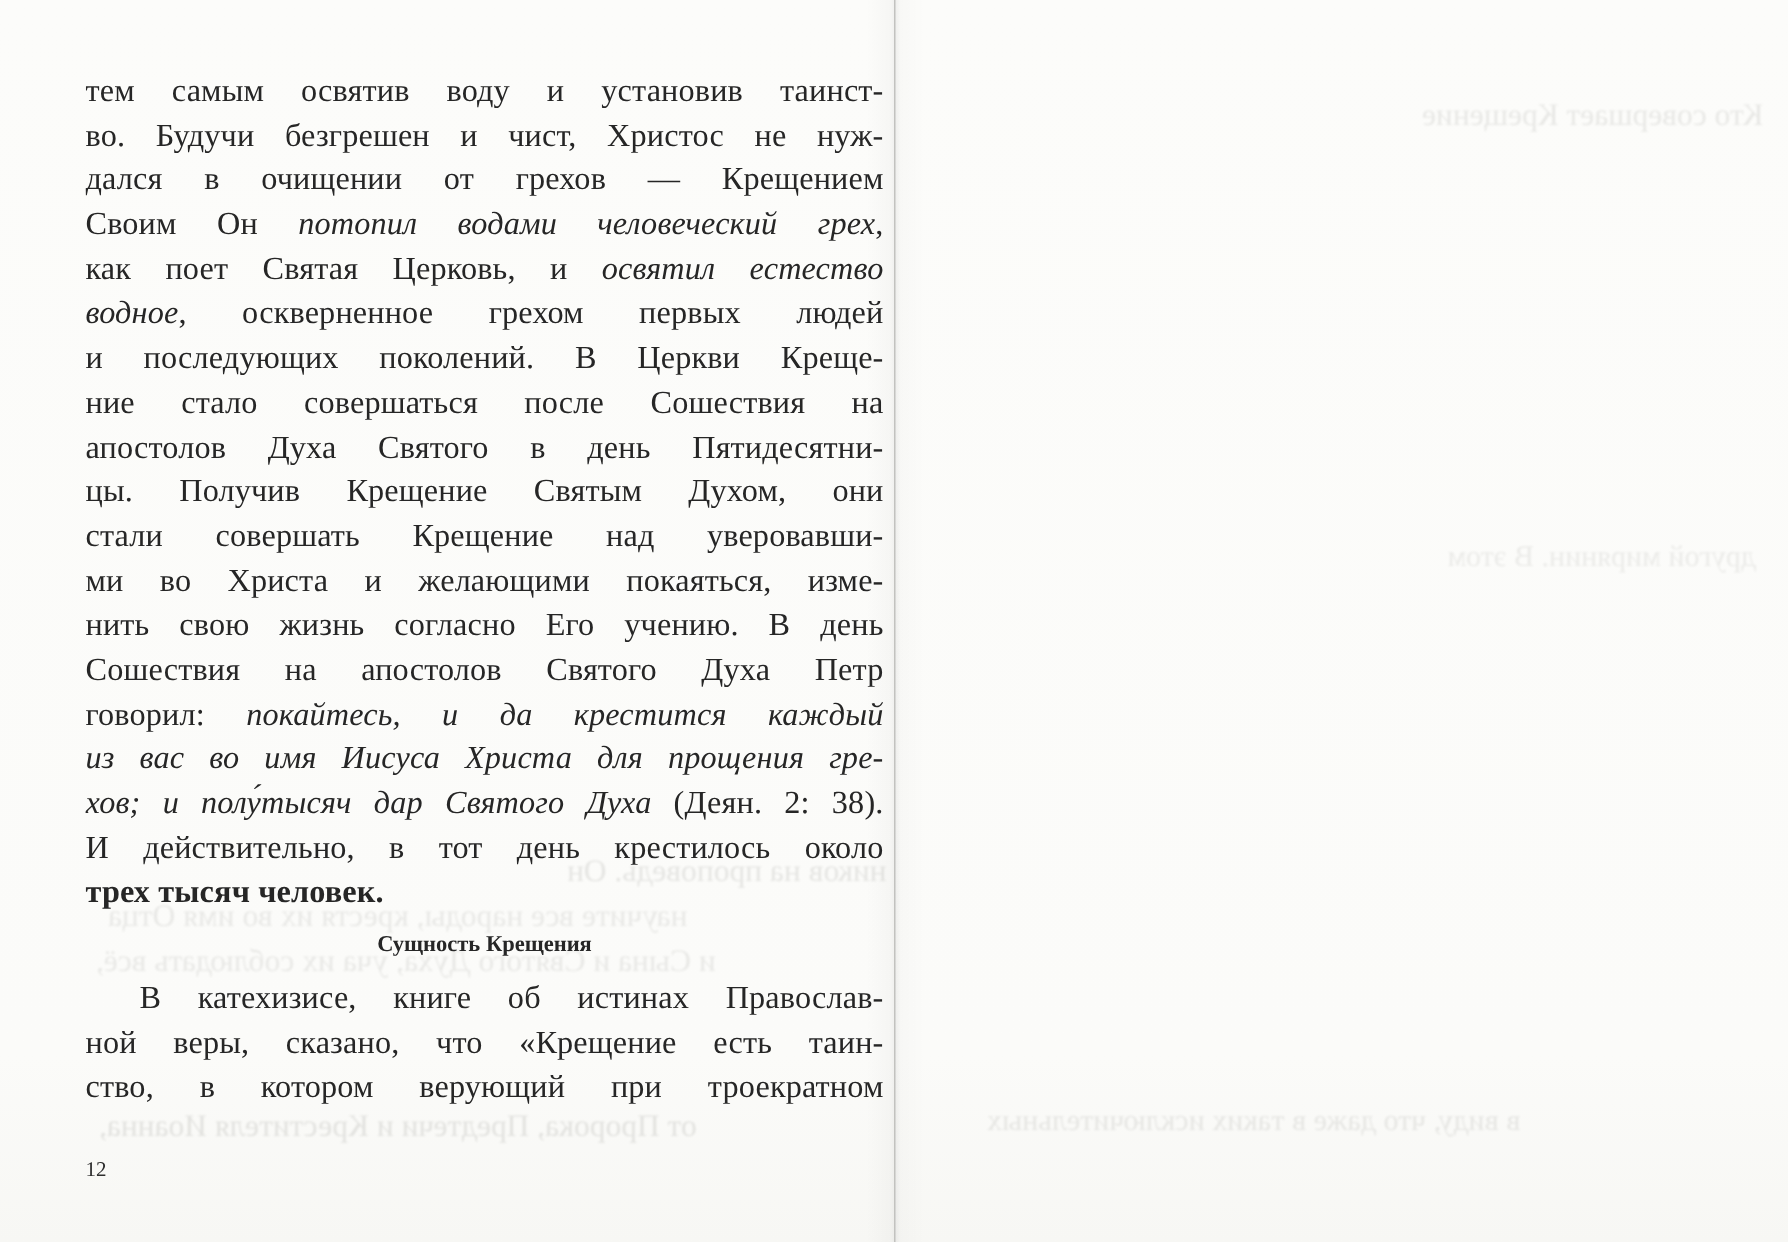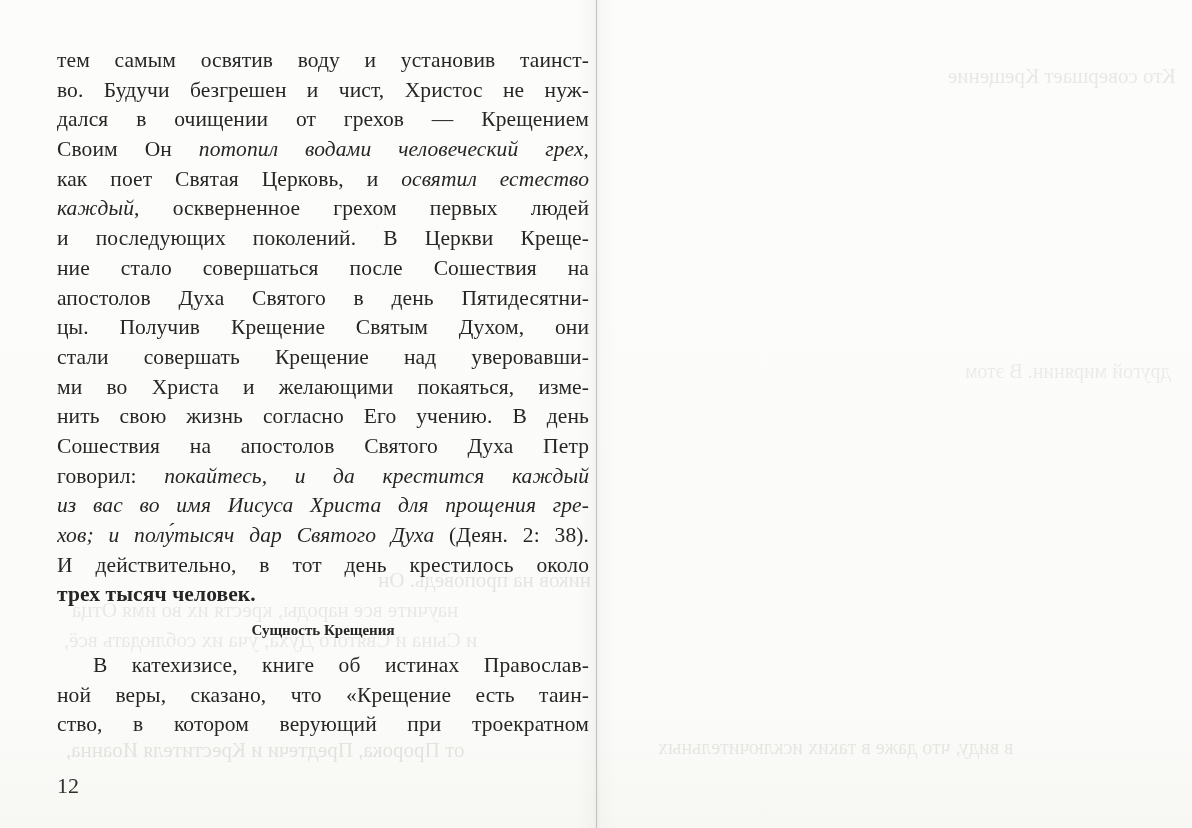--- a/index.html
+++ b/index.html
@@ -74,21 +74,21 @@
     font-weight: bold;
     line-height: 30px;
     text-align: center;
     margin-top: 5px;
     margin-bottom: 6px;
   }
 
   .page-number {
     position: absolute;
     top: 773px;
-    font-size: 22px;
+    font-size: 14px;
     color: #2e2e2e;
   }
   #page-number-left  { left: 57px; }
 
   .ghost {
     position: absolute;
     white-space: nowrap;
     color: #474740;
     filter: blur(0.7px);
     pointer-events: none;
@@ -100,21 +100,21 @@
 <div class="spread">
 
   <div class="page" id="left-page">
     <div class="column" id="left-column">
       <div>
           <div class="line">тем самым освятив воду и установив таинст-</div>
           <div class="line">во. Будучи безгрешен и чист, Христос не нуж-</div>
           <div class="line">дался в очищении от грехов — Крещением</div>
           <div class="line">Своим Он <i>потопил водами человеческий грех</i>,</div>
           <div class="line">как поет Святая Церковь, и <i>освятил естество</i></div>
-          <div class="line"><i>каждый</i>, оскверненное грехом первых людей</div>
+          <div class="line"><i>водное</i>, оскверненное грехом первых людей</div>
           <div class="line">и последующих поколений. В Церкви Креще-</div>
           <div class="line">ние стало совершаться после Сошествия на</div>
           <div class="line">апостолов Духа Святого в день Пятидесятни-</div>
           <div class="line">цы. Получив Крещение Святым Духом, они</div>
           <div class="line">стали совершать Крещение над уверовавши-</div>
           <div class="line">ми во Христа и желающими покаяться, изме-</div>
           <div class="line">нить свою жизнь согласно Его учению. В день</div>
           <div class="line">Сошествия на апостолов Святого Духа Петр</div>
           <div class="line">говорил: <i>покайтесь, и да крестится каждый</i></div>
           <div class="line"><i>из вас во имя Иисуса Христа для прощения гре-</i></div>

